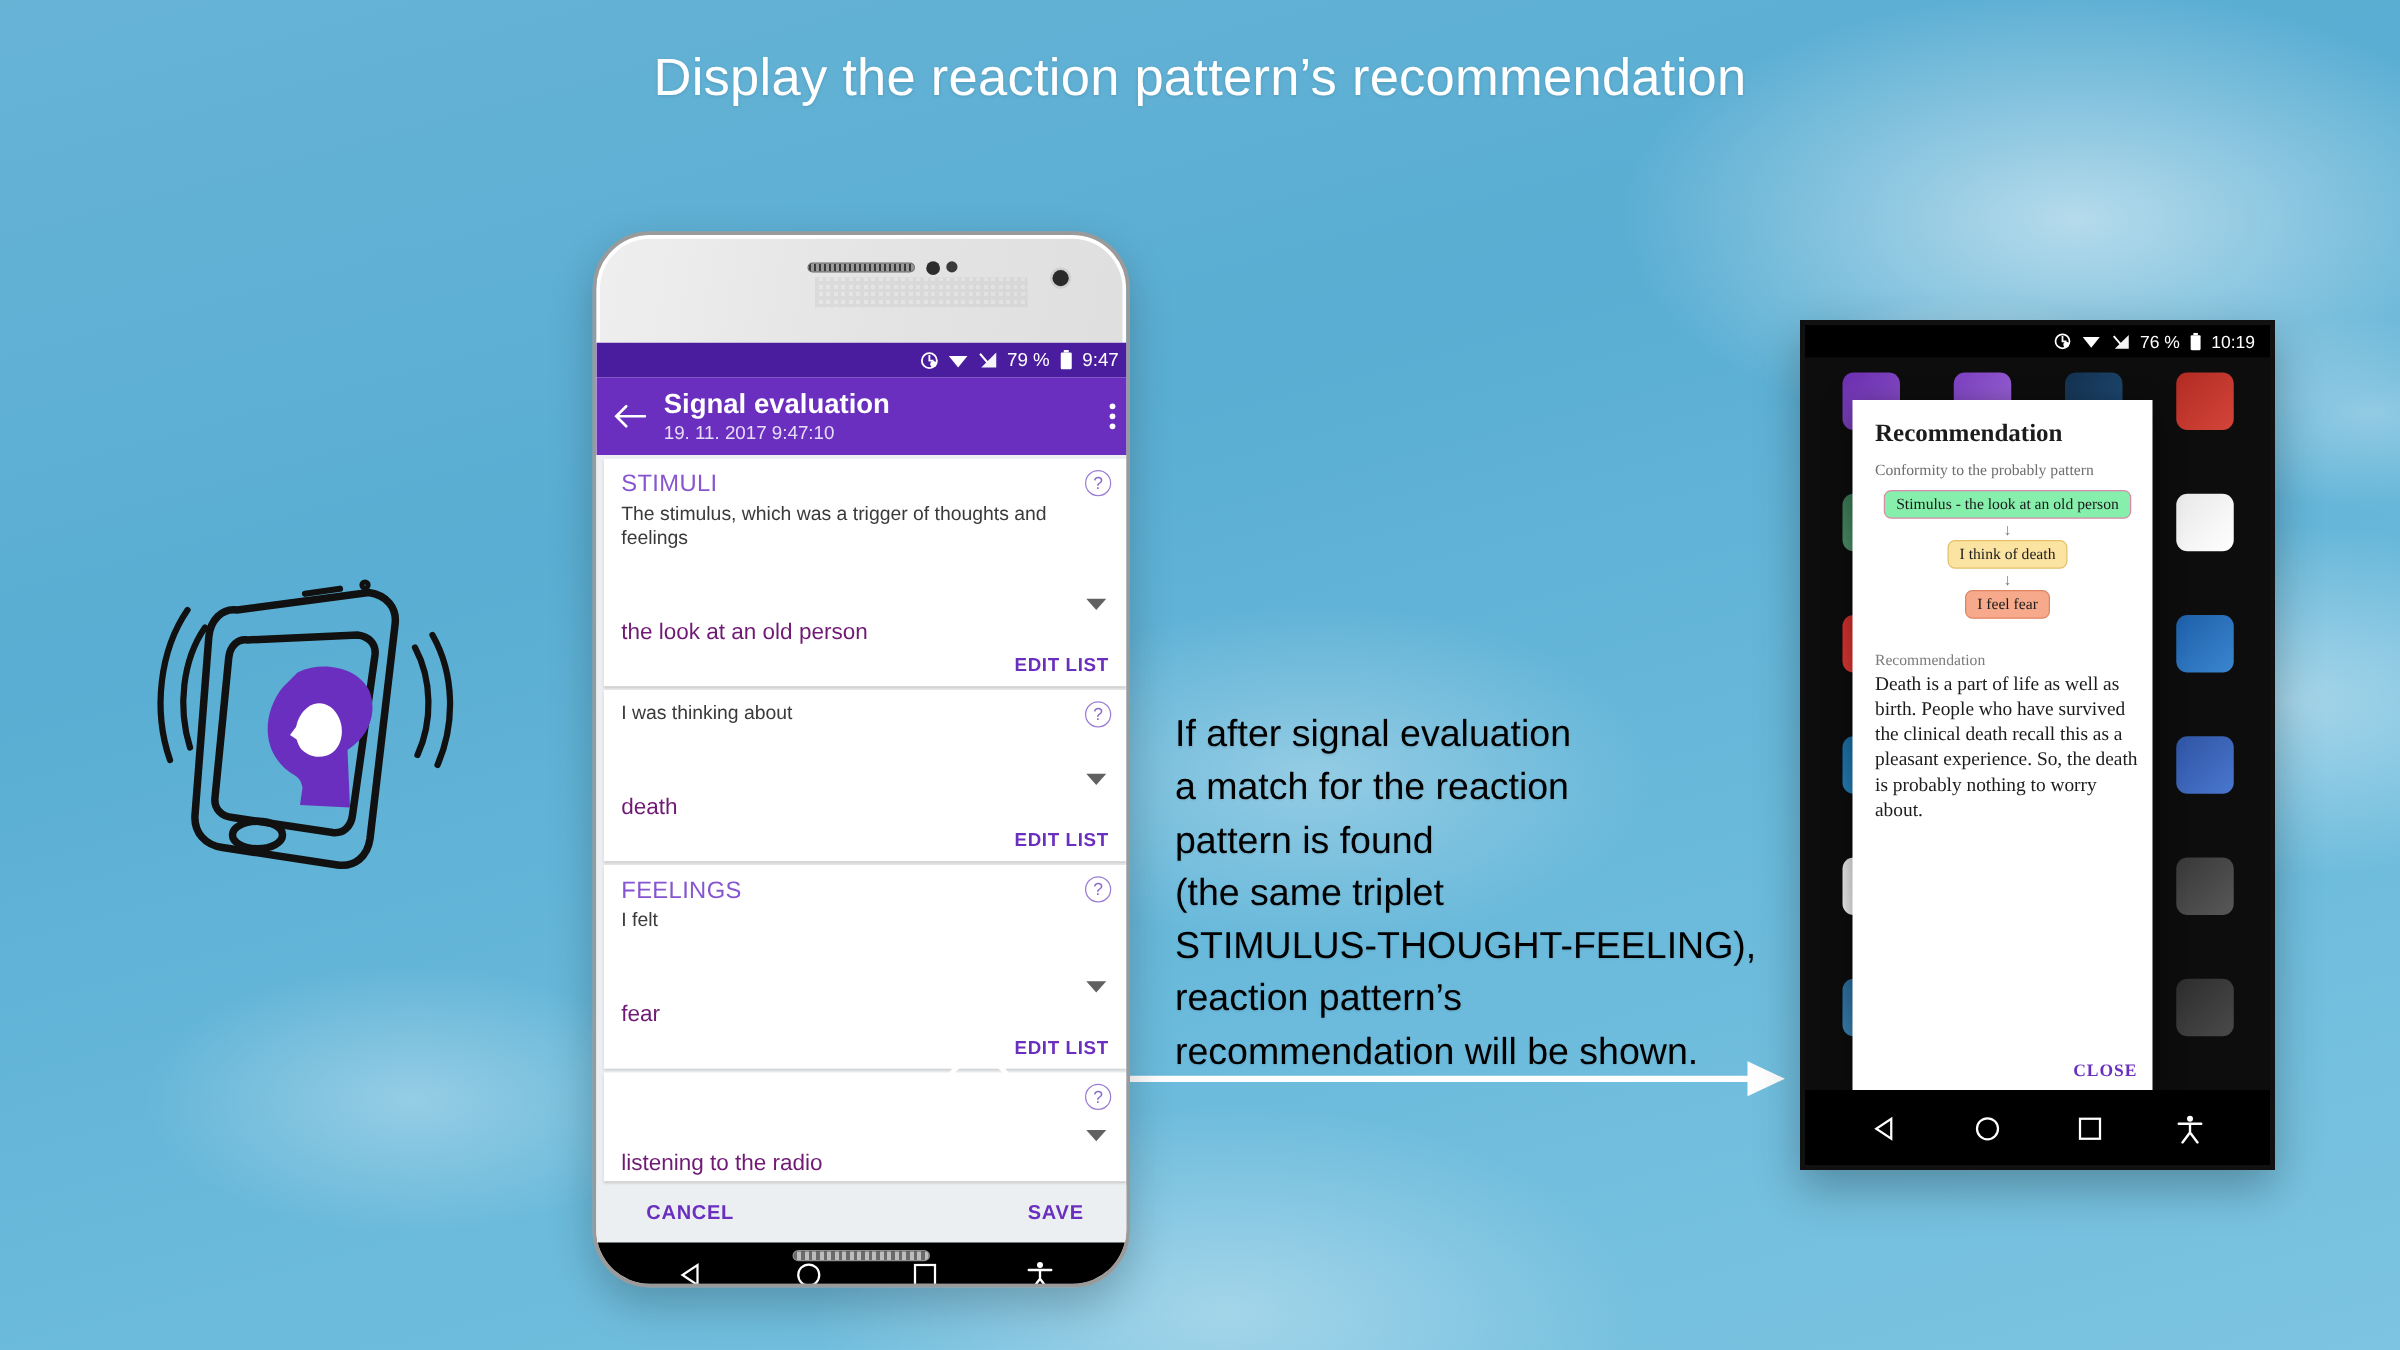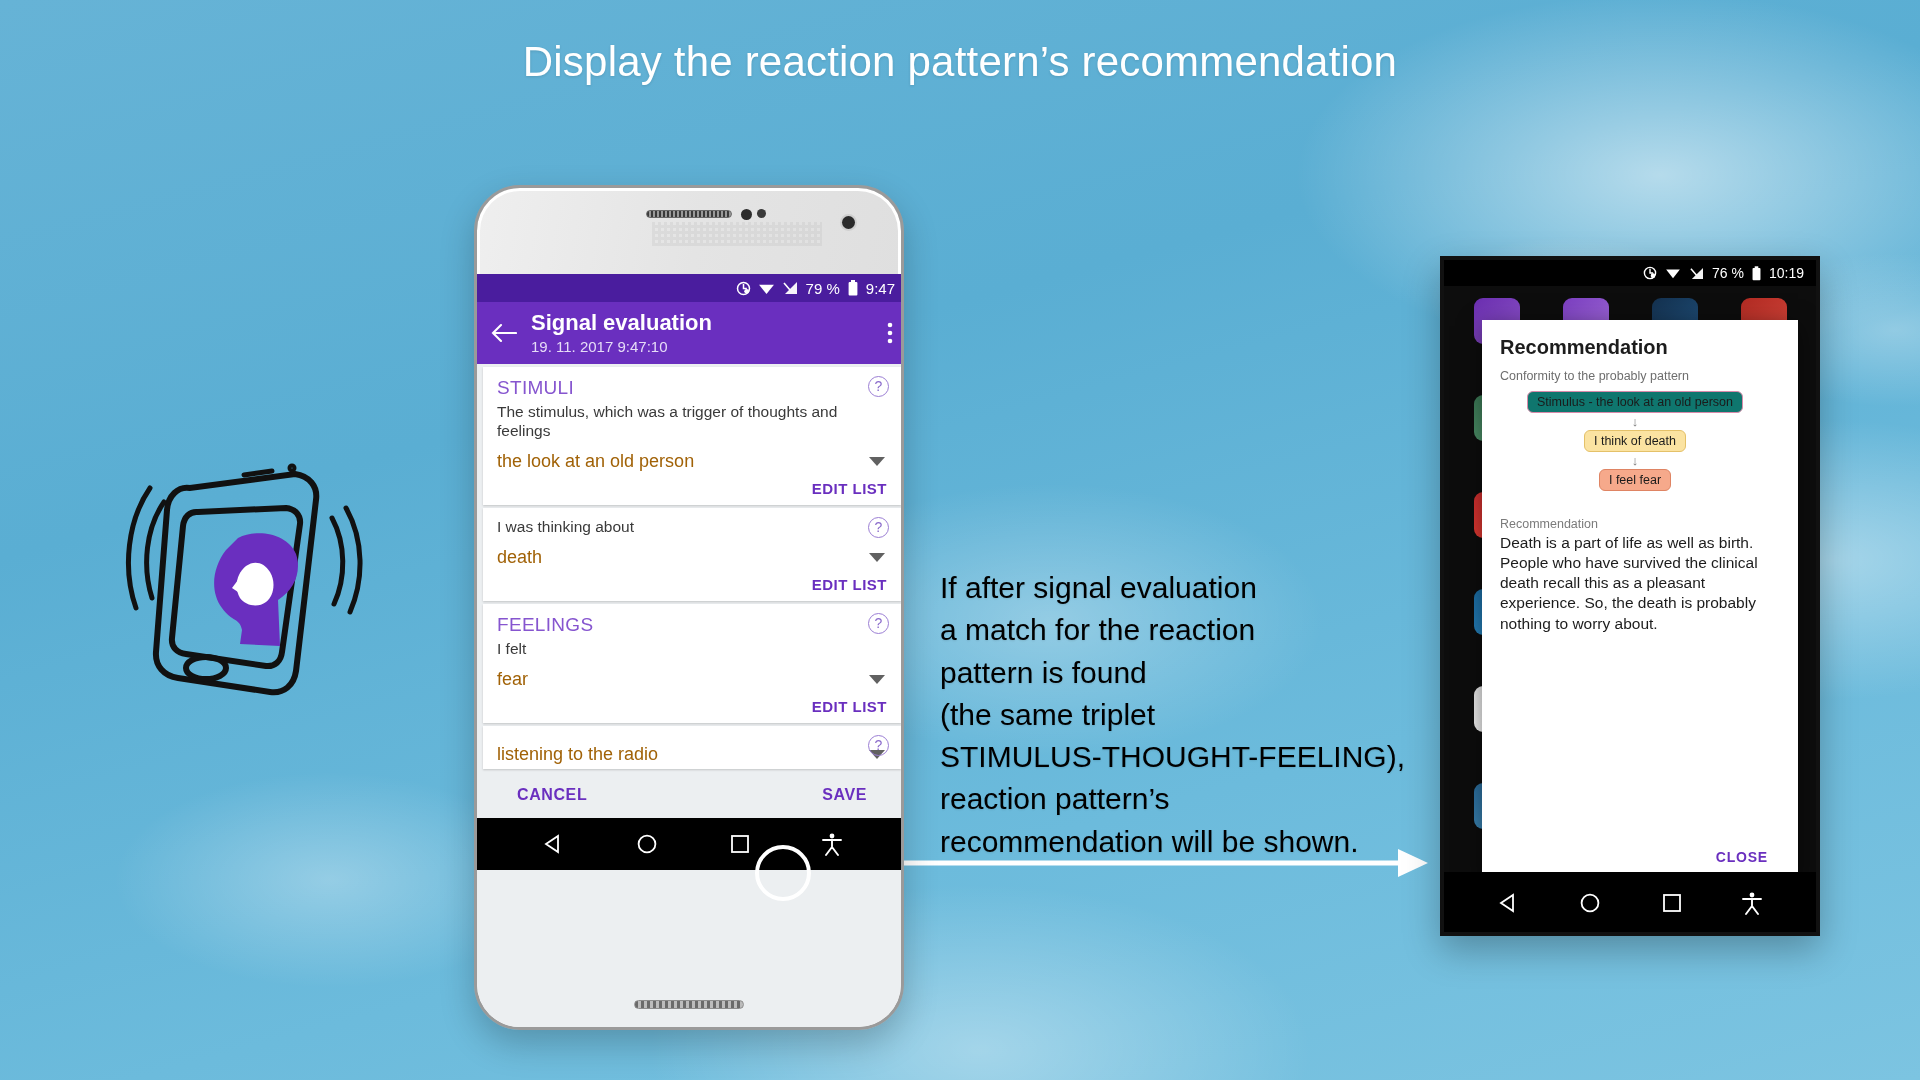--- a/index.html
+++ b/index.html
@@ -119,21 +119,21 @@
     position:relative;
   }
   .card .card-title {
     color:#8655cf; font-size:19px; letter-spacing:.3px; margin-bottom:4px;
   }
   .card .hint { color:#3a3a3a; font-size:15.5px; line-height:1.22; }
   .card .value-row {
     display:flex; align-items:center; justify-content:space-between;
     margin-top:10px;
   }
-  .card .value { color:#a16207; font-size:18px; }
+  .card .value { color:#701a75; font-size:18px;margin-top:44px; }
   .card .caret {
     width:0;height:0;border-left:8px solid transparent;border-right:8px solid transparent;
     border-top:9px solid #616161; margin-right:2px;
   }
   .card .editlist {
     text-align:right; color:#6a2fbf; font-weight:bold; font-size:15px;
     letter-spacing:.5px; margin-top:8px;
   }
   .help-icon {
     position:absolute; top:9px; right:12px;
@@ -191,32 +191,32 @@
   }
   .app {
     display:flex; flex-direction:column; align-items:center; justify-content:flex-start;
     gap:4px; padding-top:6px;
   }
   .app .tile { width:46px; height:46px; border-radius:9px; position:relative; overflow:hidden; }
   .app .lbl { color:#d6d6d6; font-size:11px; max-width:76px; overflow:hidden; white-space:nowrap; text-overflow:ellipsis; }
 
   
   .dialog {
-    position:absolute; left:38px; top:34px; width:316px; height:560px;
+    position:absolute; left:38px; top:34px; width:240px; height:560px;
     background:#fff; box-shadow:0 6px 22px rgba(0,0,0,.5);
-    padding:16px 28px 0 18px; display:flex; flex-direction:column;
+    padding:16px 10px 0 18px; display:flex; flex-direction:column;font-family:Liberation Serif, serif;
   }
   .dialog h2 { font-size:20px; font-weight:bold; color:#1c1c1c; }
   .dialog .conformity { color:#6e6e6e; font-size:12.5px; margin-top:10px; }
   .chain { margin-top:8px; display:flex; flex-direction:column; align-items:center; }
   .chip {
     border-radius:6px; padding:3px 9px; font-size:12.5px; color:#1b1b1b;
     white-space:nowrap;
   }
-  .chip.stimulus { background:#0f766e; border:1px solid #d98aaa; }
+  .chip.stimulus { background:#86efac; border:1px solid #d98aaa; }
   .chip.thought  { background:#fbe3a1; border:1px solid #e4c169; }
   .chip.feeling  { background:#f6a98b; border:1px solid #df8463; }
   .down-arrow { color:#7a7a7a; font-size:13px; line-height:1; margin:2px 0; }
   .rec-label { color:#7b7b7b; font-size:12.5px; margin-top:26px; }
   .rec-text { color:#1c1c1c; font-size:15.5px; line-height:1.30; margin-top:2px; }
   .dialog .close-row { margin-top:auto; padding:14px 2px 14px 0; text-align:right; }
   .dialog .close-btn { color:#6a2fbf; font-weight:bold; font-size:14px; letter-spacing:.8px; }
 
   .pr-navbar {
     background:#000; height:62px; display:flex; align-items:center;

